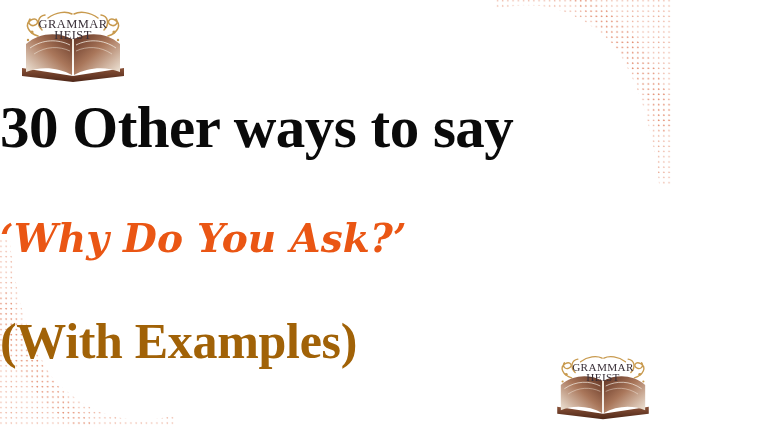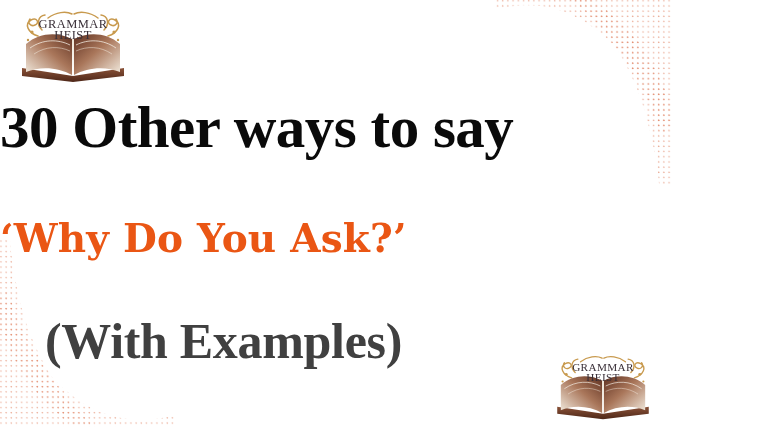--- a/index.html
+++ b/index.html
@@ -73,32 +73,32 @@
   #sub-title {
     font-family: "DejaVu Serif", "Liberation Serif", serif;
     font-weight: 700;
     font-size: 39px;
     line-height: 1.0;
     color: #ea5614;
     letter-spacing: 0.2px;
     margin: 0;
     padding-top: 62px;
     white-space: nowrap;
+    font-style: italic;
   }
   #footer-title {
     font-family: "Liberation Serif", "DejaVu Serif", serif;
     font-weight: 700;
     font-size: 50px;
     line-height: 1.0;
-    color: #404040;
+    color: #a16207;
     letter-spacing: -0.3px;
     margin: 0;
     padding-top: 58px;
     white-space: nowrap;
-    padding-left: 45px;
   }
 </style>
 </head>
 <body>
 
 <div id="card">
 
   <svg class="dotwave" id="dotwave-top-right" viewBox="0 0 190 200" xmlns="http://www.w3.org/2000/svg">
     <defs>
       <radialGradient id="fadeTR" cx="78%" cy="22%" r="85%">

